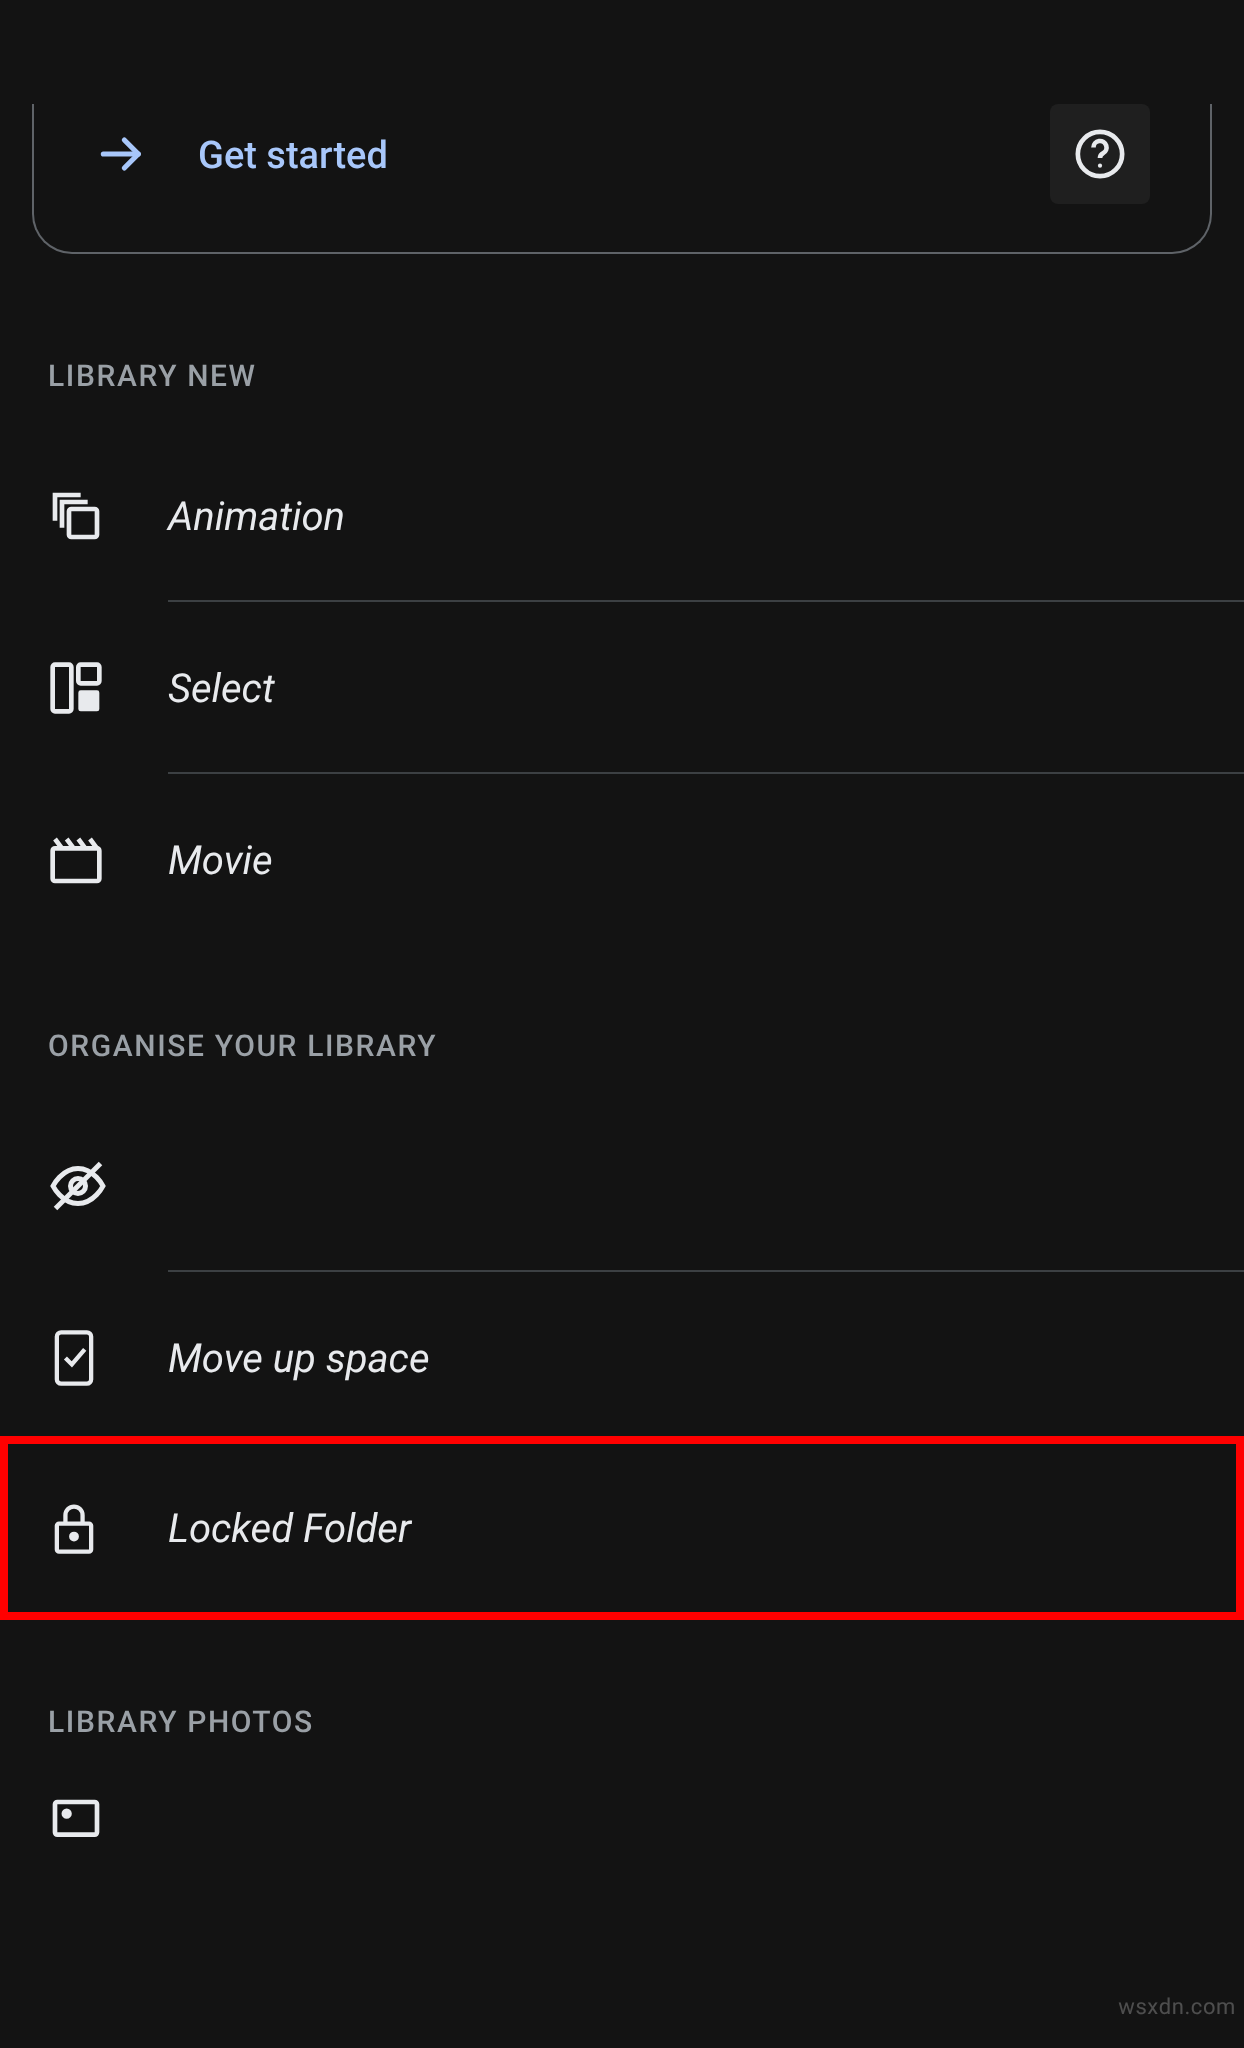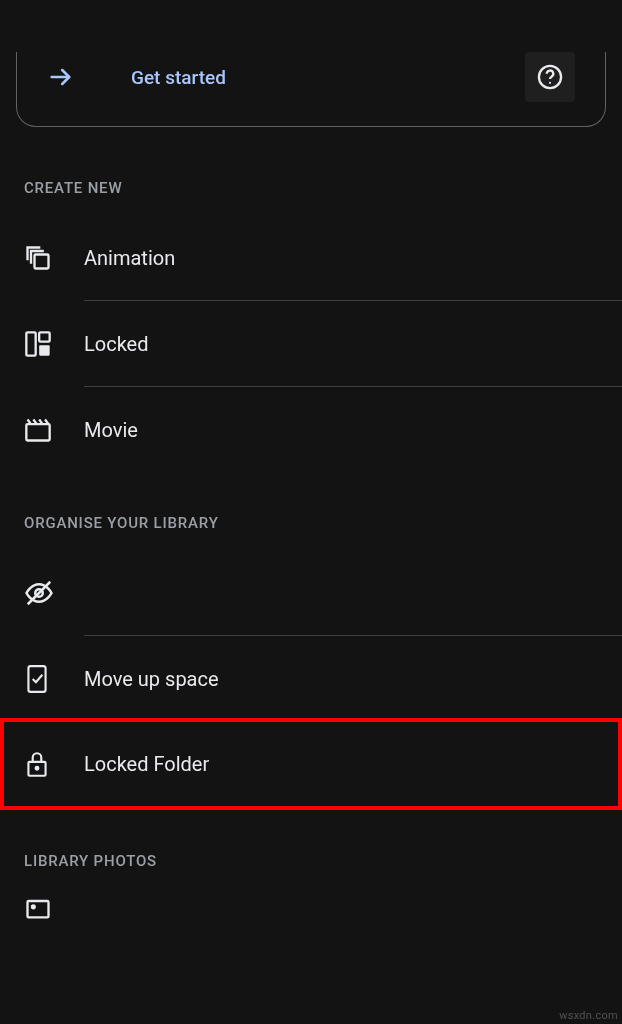--- a/index.html
+++ b/index.html
@@ -39,21 +39,21 @@
     margin-top: 52px;
   }
   .arrow-icon {
     color: #a8c7fa;
     display: inline-flex;
   }
   .get-started {
     color: #a8c7fa;
     font-size: 19px;
     font-weight: 500;
-    margin-left: 56px;
+    margin-left: 24px;
   }
   .help-btn {
     margin-left: auto;
     width: 50px;
     height: 50px;
     background: #1f1f1f;
     border-radius: 4px;
     display: flex;
     align-items: center;
     justify-content: center;
@@ -67,20 +67,21 @@
     color: #9aa0a6;
     padding: 52px 24px 18px 24px;
   }
   .section-header.tight { padding-top: 42px; }
 
   .list-item {
     display: flex;
     align-items: center;
     height: 85px;
     padding: 0 24px;
+    font-style: italic;
   }
   .list-icon {
     width: 60px;
     display: flex;
     align-items: center;
     justify-content: flex-start;
     color: #e8eaed;
     flex-shrink: 0;
   }
   .list-label {
@@ -97,21 +98,21 @@
   .highlight {
     border: 4px solid #ff0000;
     height: 92px;
     margin-top: -4px;
   }
   .highlight .list-item { height: 84px; padding-left: 20px; justify-content: center; }
 
   .watermark {
     position: absolute;
     right: 4px;
-    bottom: 2px;
+    bottom: 14px;
     font-size: 11px;
     color: rgba(255,255,255,0.25);
     letter-spacing: 0.3px;
   }
 
   svg { display: block; }
 </style>
 </head>
 <body>
 
@@ -129,21 +130,21 @@
         <svg width="28" height="28" viewBox="0 0 24 24" fill="none" stroke="currentColor" stroke-width="2">
           <circle cx="12" cy="12" r="9.5"></circle>
           <path d="M9.2 9.2a2.8 2.8 0 1 1 4.1 2.5c-.9.5-1.3 1-1.3 2"></path>
           <circle cx="12" cy="17" r="0.9" fill="currentColor" stroke="none"></circle>
         </svg>
       </span>
     </span>
   </div>
 </div>
 
-<div class="section-header">CREATE NEW</div>
+<div class="section-header">LIBRARY NEW</div>
 
 <div class="list-item">
   <span class="list-icon">
     <svg width="28" height="28" viewBox="0 0 24 24" fill="none" stroke="currentColor" stroke-width="2">
       <rect x="9" y="9" width="12" height="12" rx="1"></rect>
       <path d="M6 17V6h11"></path>
       <path d="M3 14V3h11"></path>
     </svg>
   </span>
   <span class="list-label">Animation</span>
@@ -151,21 +152,21 @@
 <div class="divider"></div>
 
 <div class="list-item">
   <span class="list-icon">
     <svg width="28" height="28" viewBox="0 0 24 24">
       <rect x="2" y="2" width="8" height="20" rx="1" fill="none" stroke="currentColor" stroke-width="2"></rect>
       <rect x="13" y="2" width="9" height="8" rx="1" fill="none" stroke="currentColor" stroke-width="2"></rect>
       <rect x="13" y="13" width="9" height="9" rx="1" fill="currentColor"></rect>
     </svg>
   </span>
-  <span class="list-label">Locked</span>
+  <span class="list-label">Select</span>
 </div>
 <div class="divider"></div>
 
 <div class="list-item">
   <span class="list-icon">
     <svg width="28" height="28" viewBox="0 0 24 24" fill="none" stroke="currentColor" stroke-width="2">
       <rect x="2" y="7" width="20" height="14" rx="1"></rect>
       <path d="M3 3l3 4M8 3l3 4M13 3l3 4M18 3l3 4"></path>
     </svg>
   </span>

